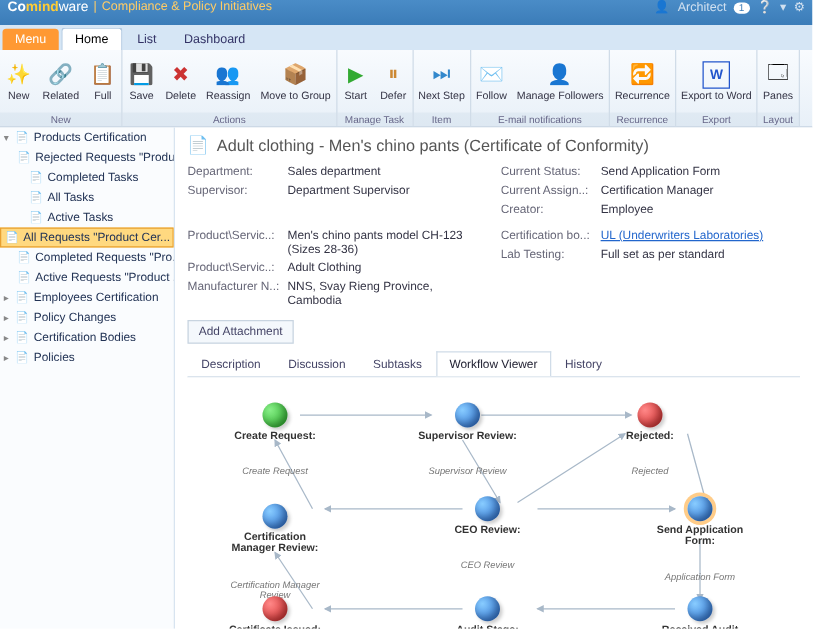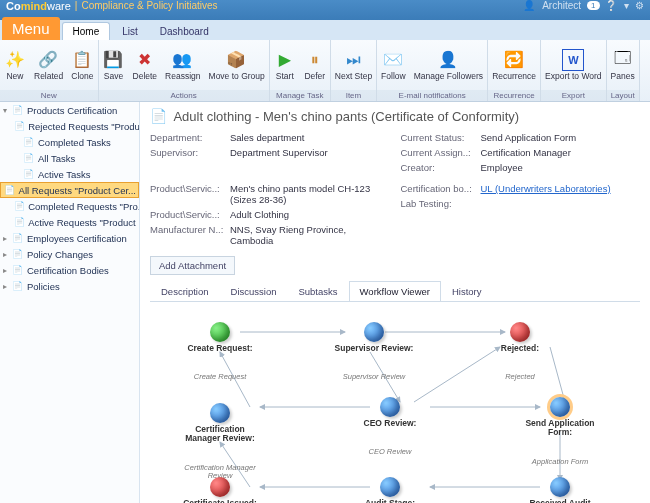--- a/index.html
+++ b/index.html
@@ -7,21 +7,21 @@
 
 .titlebar { height: 20px; background: linear-gradient(#4a8cc7, #3b7cb8); display: flex; align-items: flex-start; padding: 0 6px; color: #fff; }
 .logo { font-weight: bold; font-size: 11px; color: #fff; }
 .logo .ware { font-weight: normal; }
 .title-sep { margin: 0 4px; color: #ffcc66; }
 .title-text { color: #ffcc66; font-size: 10px; }
 .titlebar-right { margin-left: auto; display: flex; align-items: center; gap: 6px; }
 .titlebar-right span { color: #d0e0f0; cursor: pointer; }
 
 .tabstrip { height: 20px; background: #d6e6f5; display: flex; align-items: flex-end; padding-left: 2px; }
-.menu-tab { background: #ff9933; color: #fff; padding: 3px 10px; border-radius: 3px 3px 0 0; font-size: 15px; cursor: pointer; }
+.menu-tab { background: #ff9933; color: #fff; padding: 3px 10px; border-radius: 3px 3px 0 0; font-size: 10px; cursor: pointer; }
 .tab { background: #fff; padding: 3px 10px; border-radius: 3px 3px 0 0; font-size: 10px; margin-left: 2px; cursor: pointer; border: 1px solid #b0c8e0; border-bottom: none; }
 .tab.inactive { background: transparent; border: none; color: #336; margin-top: 17px; }
 
 .ribbon { height: 62px; background: linear-gradient(#f8fbfe, #e8f0f8); border-bottom: 1px solid #c0d0e0; display: flex; }
 .ribbon-group { border-right: 1px solid #d0dce8; display: flex; flex-direction: column; }
 .ribbon-btns { display: flex; flex: 1; }
 .ribbon-btn { display: flex; flex-direction: column; align-items: center; justify-content: center; padding: 2px 4px; cursor: pointer; min-width: 30px; }
 .ribbon-btn .ico { width: 22px; height: 22px; display: flex; align-items: center; justify-content: center; font-size: 16px; }
 .ribbon-btn .lbl { font-size: 8.5px; color: #334; text-align: center; line-height: 1.1; margin-top: 1px; }
 .ribbon-label { font-size: 8px; color: #668; text-align: center; padding: 1px 0; background: rgba(200,215,230,0.3); }
@@ -92,21 +92,21 @@
       <div class="ribbon-btn">
           <div class="ico">✨</div>
           <div class="lbl">New</div>
         </div>
       <div class="ribbon-btn">
           <div class="ico">🔗</div>
           <div class="lbl">Related</div>
         </div>
       <div class="ribbon-btn">
           <div class="ico">📋</div>
-          <div class="lbl">Clone</div>
+          <div class="lbl">Full</div>
         </div>
     </div>
     <div class="ribbon-label">New</div>
   </div>
   <div class="ribbon-group">
     <div class="ribbon-btns">
       <div class="ribbon-btn">
           <div class="ico">💾</div>
           <div class="lbl">Save</div>
         </div>
@@ -302,20 +302,21 @@
             <div class="fval">NNS, Svay Rieng Province, Cambodia</div>
           </div>
         </div>
       <div class="fcol" id="fc-right2">
           <div class="frow">
             <div class="flabel">Certification bo..:</div>
             <div class="fval link">UL (Underwriters Laboratories)</div>
           </div>
           <div class="frow">
             <div class="flabel">Lab Testing:</div>
+            <div class="fval">Full set as per standard</div>
           </div>
         </div>
     </div>
     <div class="attach-btn">Add Attachment</div>
     <div class="subtabs">
       <div class="subtab">Description</div>
       <div class="subtab">Discussion</div>
       <div class="subtab">Subtasks</div>
       <div class="subtab active">Workflow Viewer</div>
       <div class="subtab">History</div>

